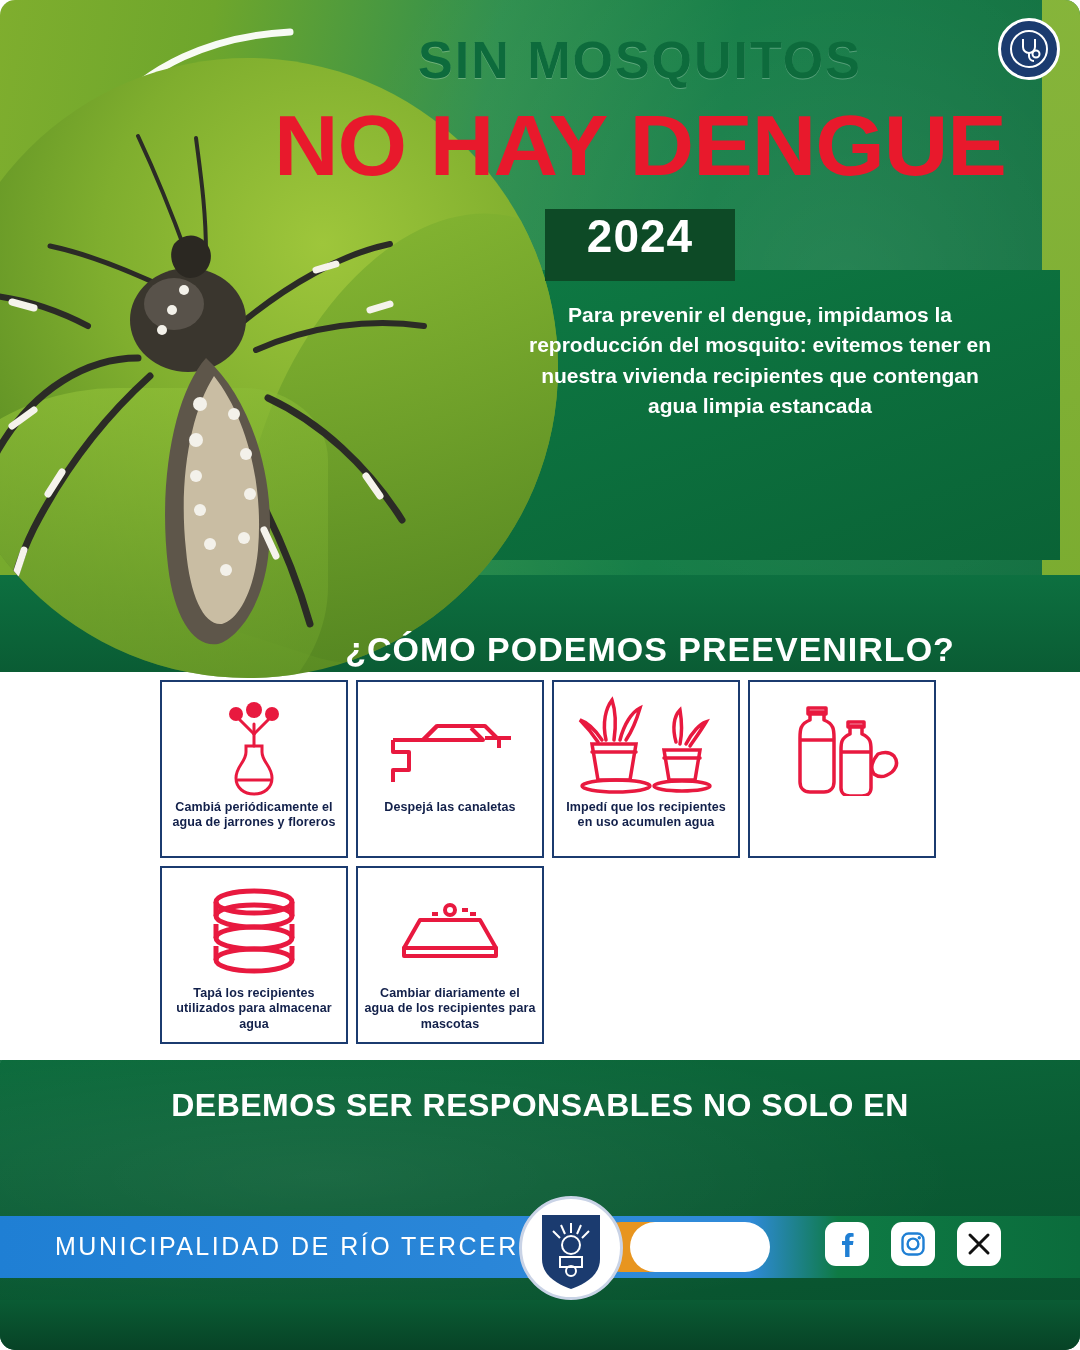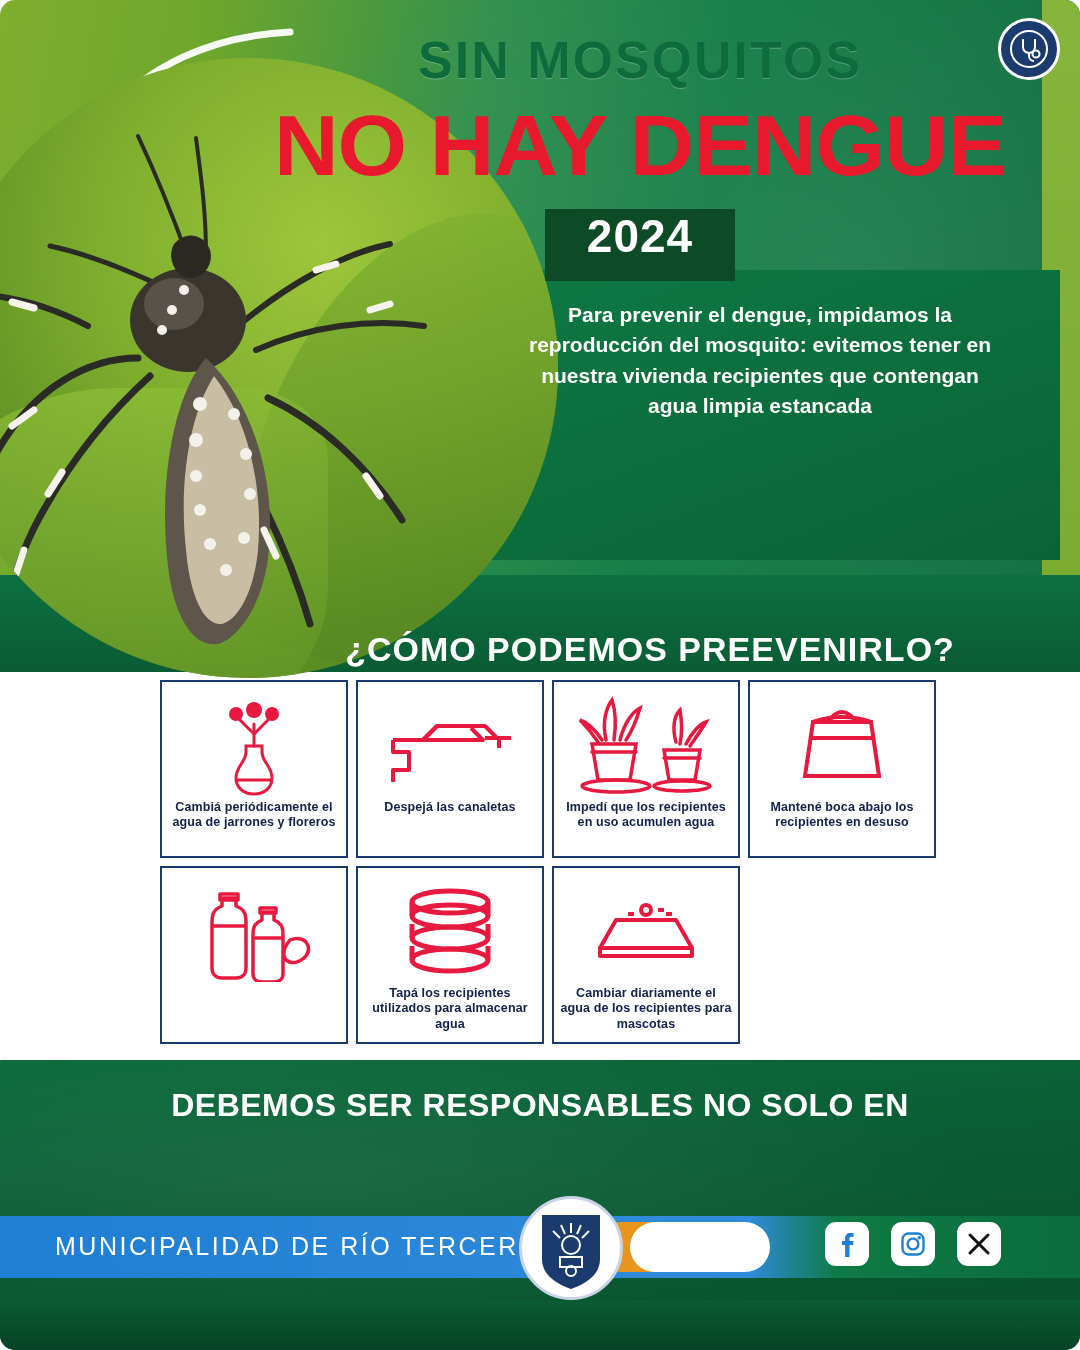--- a/index.html
+++ b/index.html
@@ -352,34 +352,20 @@
             <path d="M88 54 h36 l-5 30 h-26 z"></path>
             <path d="M88 62 h36"></path>
             <ellipse cx="40" cy="90" rx="34" ry="6"></ellipse>
             <ellipse cx="106" cy="90" rx="28" ry="5"></ellipse>
           </g>
         </svg>
       </div>
       <div class="cap">Impedí que los recipientes en uso acumulen agua</div>
     </div>
 
-    <div class="card row2">
-      <div class="art">
-        <svg width="110" height="96" viewBox="0 0 110 96">
-          <g stroke="#e8193f" stroke-width="4" fill="none" stroke-linecap="round">
-            <path d="M26 24 h58 l8 54 h-74 z"></path>
-            <path d="M20 78 h70"></path>
-            <path d="M26 24 q29 -10 58 0"></path>
-            <path d="M44 20 q11 -12 22 0"></path>
-            <path d="M24 40 h62"></path>
-          </g>
-        </svg>
-      </div>
-      <div class="cap">Mantené boca abajo los recipientes en desuso</div>
-    </div>
 
     <div class="card row2">
       <div class="art">
         <svg width="120" height="100" viewBox="0 0 120 100">
           <g stroke="#e8193f" stroke-width="3.5" fill="none" stroke-linejoin="round">
             <path d="M28 16 h14 v8 c10 4 10 10 10 18 v44 c0 6 -4 10 -10 10 h-14 c-6 0 -10 -4 -10 -10 v-44 c0 -8 0 -14 10 -18 z"></path>
             <path d="M26 12 h18 v6 h-18 z"></path>
             <path d="M18 44 h34"></path>
             <path d="M68 30 h12 v8 c9 4 9 9 9 16 v38 c0 5 -4 8 -9 8 h-12 c-5 0 -9 -3 -9 -8 v-38 c0 -7 0 -12 9 -16 z"></path>
             <path d="M66 26 h16 v5 h-16 z"></path>

